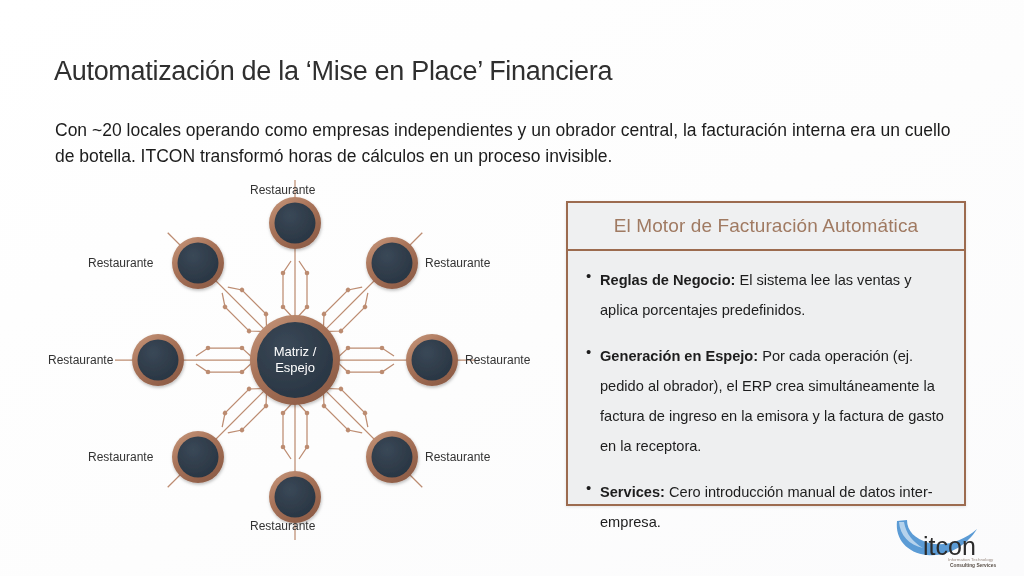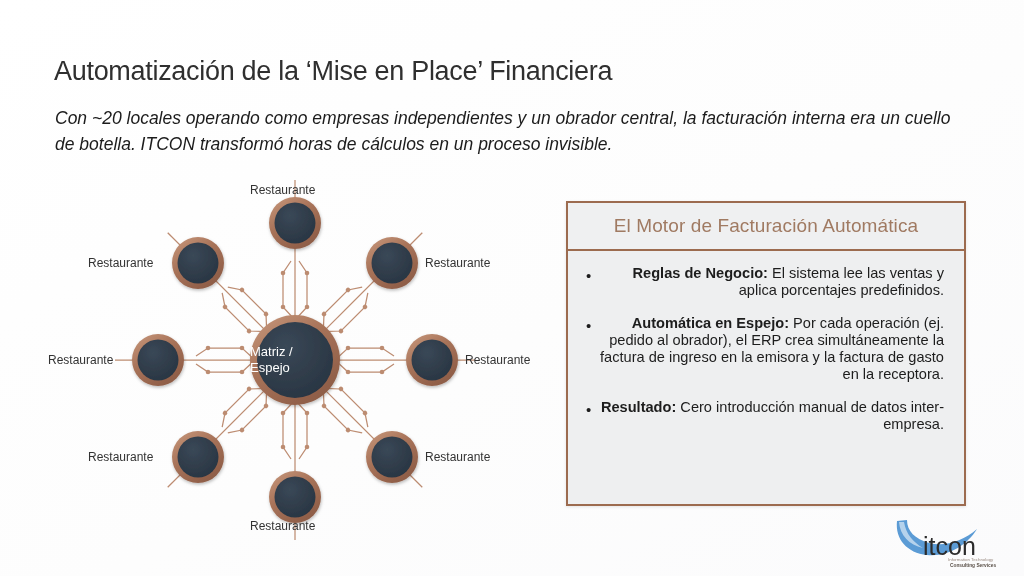--- a/index.html
+++ b/index.html
@@ -28,27 +28,26 @@
     font-size: 27px;
     line-height: 48px;
     font-weight: 400;
     color: #2f2f2f;
     letter-spacing: -0.3px;
     white-space: nowrap;
   }
   .subtitle {
     position: absolute;
     left: 55px;
-    top: 106px;
+    top: 118px;
     width: 905px;
     font-size: 17.5px;
     line-height: 25.5px;
     font-weight: 400;
     color: #1c1c1c;
-    font-style: italic;
   }
 
   
   .diagram {
     position: absolute;
     left: 30px;
     top: 170px;
     width: 540px;
     height: 380px;
   }
@@ -100,23 +99,22 @@
   }
   .bullet:last-child { margin-bottom: 0; }
   .bullet-dot {
     flex: 0 0 14px;
     font-size: 15px;
     line-height: 22px;
     color: #1d1d1d;
   }
   .bullet-text {
     font-size: 14.6px;
-    line-height: 17px;
+    line-height: 30px;
     color: #1d1d1d;
-    text-align: right;
   }
   .bullet-text b {
     font-weight: 700;
   }
 
   
   .logo {
     position: absolute;
     left: 893px;
     top: 511px;
@@ -268,21 +266,21 @@
           <circle cx="168" cy="93" r="20.5" fill="url(#nodeGrad)"></circle>
         </g>
       </g>
 
       <g filter="url(#softShadow)">
         <circle cx="265" cy="190" r="45" fill="url(#ringGrad)"></circle>
         <circle cx="265" cy="190" r="38" fill="url(#nodeGrad)"></circle>
       </g>
     </svg>
 
-    <div style="position:absolute; left:220px; top:174px; width:90px; color:#ffffff; font-size:13px; line-height:16px;">
+    <div style="position:absolute; left:220px; top:174px; width:90px; text-align:center; color:#ffffff; font-size:13px; line-height:16px;">
       <div>Matriz /</div>
       <div>Espejo</div>
     </div>
 
     <div class="node-label" style="left:220px; top:12px;">Restaurante</div>
     <div class="node-label" style="left:395px; top:85px;">Restaurante</div>
     <div class="node-label" style="left:435px; top:182px;">Restaurante</div>
     <div class="node-label" style="left:395px; top:279px;">Restaurante</div>
     <div class="node-label" style="left:220px; top:348px;">Restaurante</div>
     <div class="node-label" style="left:58px;  top:279px;">Restaurante</div>
@@ -296,26 +294,26 @@
     </div>
     <div class="panel-body">
 
       <div class="bullet">
         <span class="bullet-dot">•</span>
         <span class="bullet-text"><b>Reglas de Negocio:</b><span> El sistema lee las ventas y aplica porcentajes predefinidos.</span></span>
       </div>
 
       <div class="bullet">
         <span class="bullet-dot">•</span>
-        <span class="bullet-text"><b>Automática en Espejo:</b><span> Por cada operación (ej. pedido al obrador), el ERP crea simultáneamente la factura de ingreso en la emisora y la factura de gasto en la receptora.</span></span>
+        <span class="bullet-text"><b>Generación en Espejo:</b><span> Por cada operación (ej. pedido al obrador), el ERP crea simultáneamente la factura de ingreso en la emisora y la factura de gasto en la receptora.</span></span>
       </div>
 
       <div class="bullet">
         <span class="bullet-dot">•</span>
-        <span class="bullet-text"><b>Resultado:</b><span> Cero introducción manual de datos inter-empresa.</span></span>
+        <span class="bullet-text"><b>Services:</b><span> Cero introducción manual de datos inter-empresa.</span></span>
       </div>
 
     </div>
   </div>
 
   <div class="logo">
     <svg width="122" height="60" viewBox="0 0 122 60">
 
       <path d="M4,10 C2,28 14,42 34,44 C56,46 74,34 84,18 C70,30 52,36 36,32 C22,28 14,20 14,9 Z" fill="#5b9bd5"></path>
       <path d="M6,11 C7,24 16,34 30,37 C20,31 13,23 11,11 Z" fill="#ffffff" opacity="0.55"></path>

